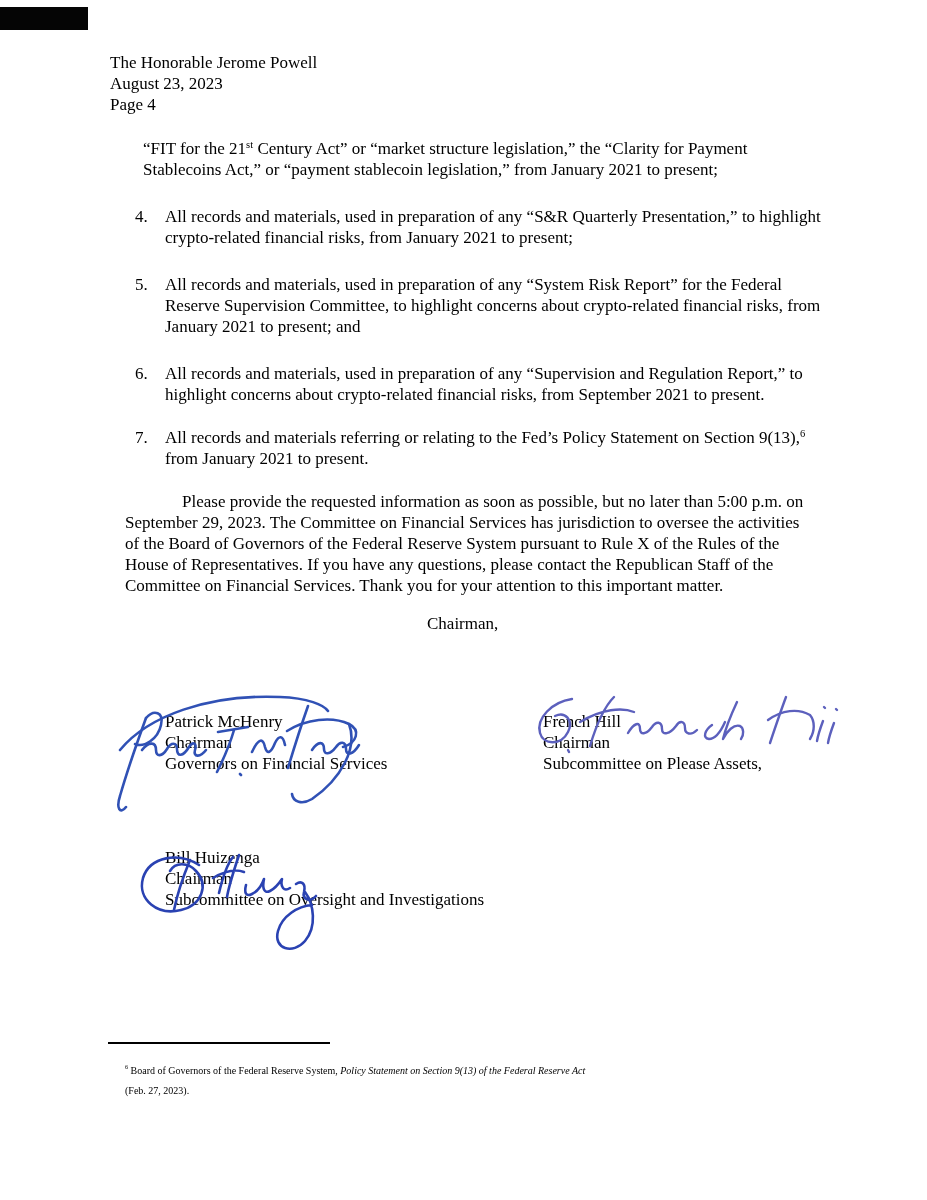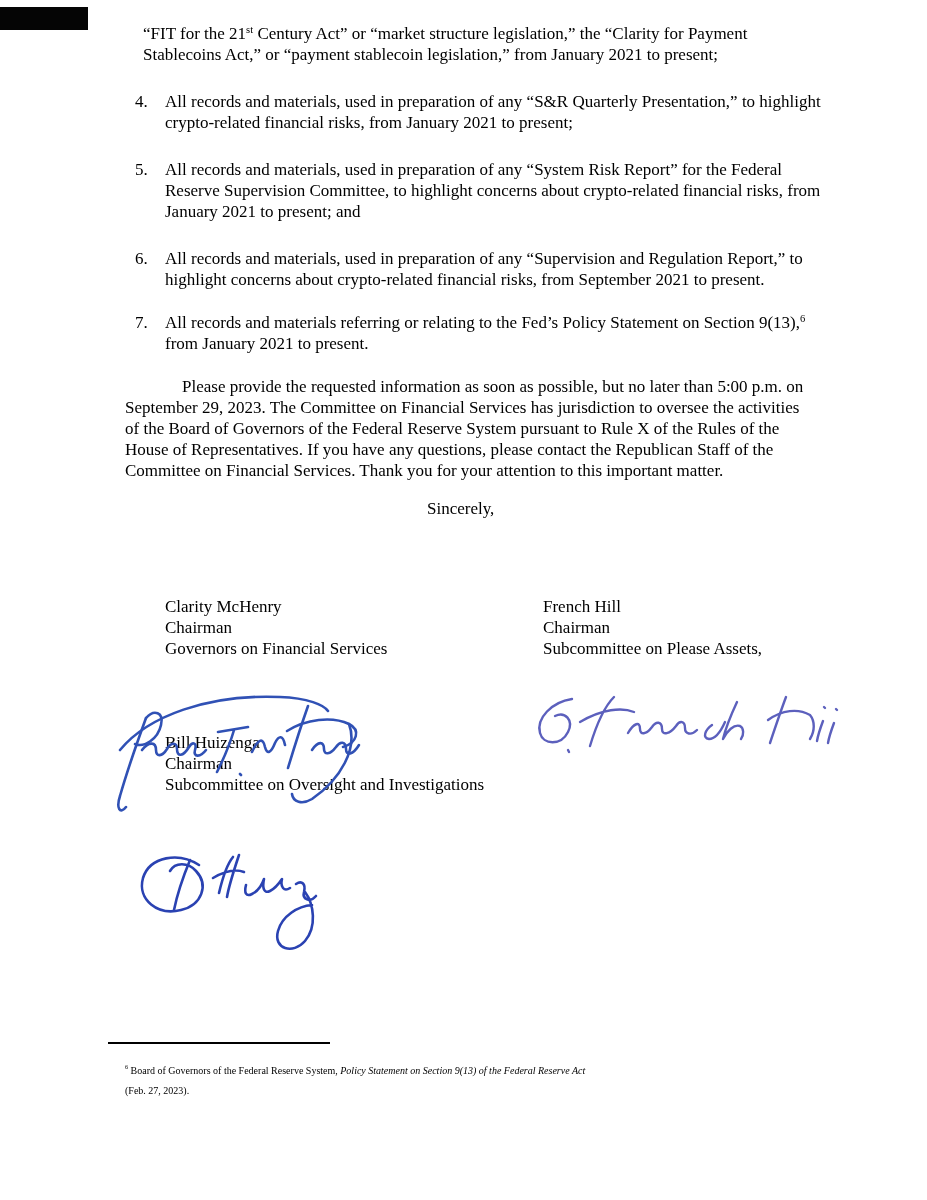--- a/index.html
+++ b/index.html
@@ -35,20 +35,25 @@
   .footnote sup { vertical-align: 5px; }
   .sig { position: absolute; pointer-events: none; }
 </style>
 </head>
 <body>
 
 <div class="page">
 
   <div class="scan-bar"></div>
 
+  <div class="header">
+    <div>The Honorable Jerome Powell</div>
+    <div>August 23, 2023</div>
+    <div>Page 4</div>
+  </div>
 
   <div class="content">
 
     <p class="hang"><span>“FIT for the 21</span><sup>st</sup><span> Century Act” or “market structure legislation,” the “Clarity for Payment Stablecoins Act,” or “payment stablecoin legislation,” from January 2021 to present;</span></p>
 
     <div class="li">
       <span class="num">4.</span>
       <span class="li-text">All records and materials, used in preparation of any “S&amp;R Quarterly Presentation,” to highlight crypto-related financial risks, from January 2021 to present;</span>
     </div>
 
@@ -62,25 +67,25 @@
       <span class="li-text">All records and materials, used in preparation of any “Supervision and Regulation Report,” to highlight concerns about crypto-related financial risks, from September 2021 to present.</span>
     </div>
 
     <div class="li tight">
       <span class="num">7.</span>
       <span class="li-text"><span>All records and materials referring or relating to the Fed’s Policy Statement on Section 9(13),</span><sup>6</sup><span> from January 2021 to present.</span></span>
     </div>
 
     <p class="body-para">Please provide the requested information as soon as possible, but no later than 5:00 p.m. on September 29, 2023. The Committee on Financial Services has jurisdiction to oversee the activities of the Board of Governors of the Federal Reserve System pursuant to Rule X of the Rules of the House of Representatives. If you have any questions, please contact the Republican Staff of the Committee on Financial Services. Thank you for your attention to this important matter.</p>
 
-    <p class="sincerely">Sincerely,</p>
+    <p class="sincerely">Chairman,</p>
 
     <div class="sig-row">
       <div class="sig-col-left">
-        <div>Clarity McHenry</div>
+        <div>Patrick McHenry</div>
         <div>Chairman</div>
         <div>Governors on Financial Services</div>
       </div>
       <div class="sig-col-right">
         <div>French Hill</div>
         <div>Chairman</div>
         <div>Subcommittee on Please Assets,</div>
       </div>
     </div>
 

